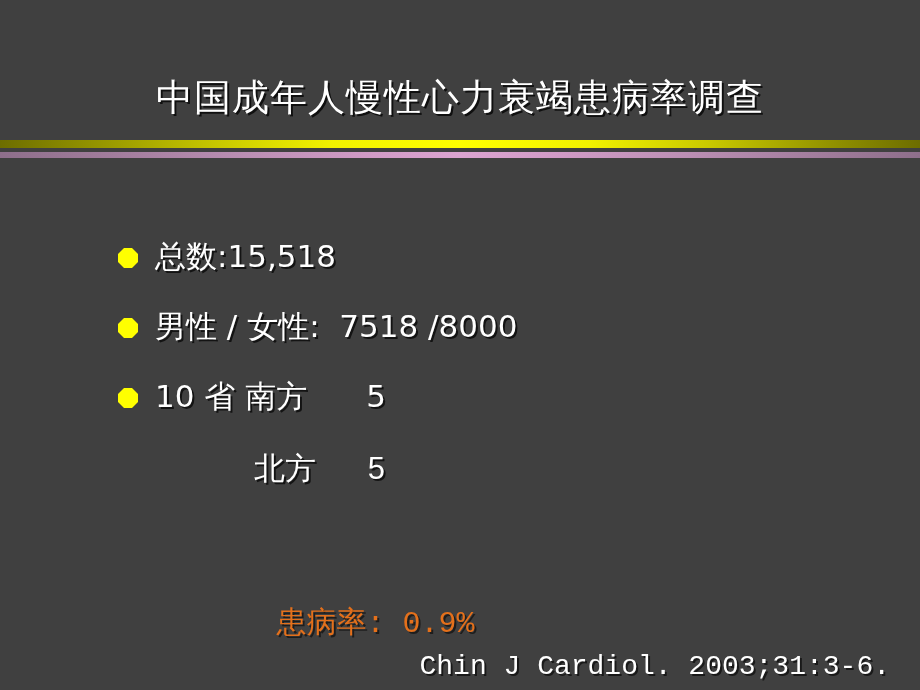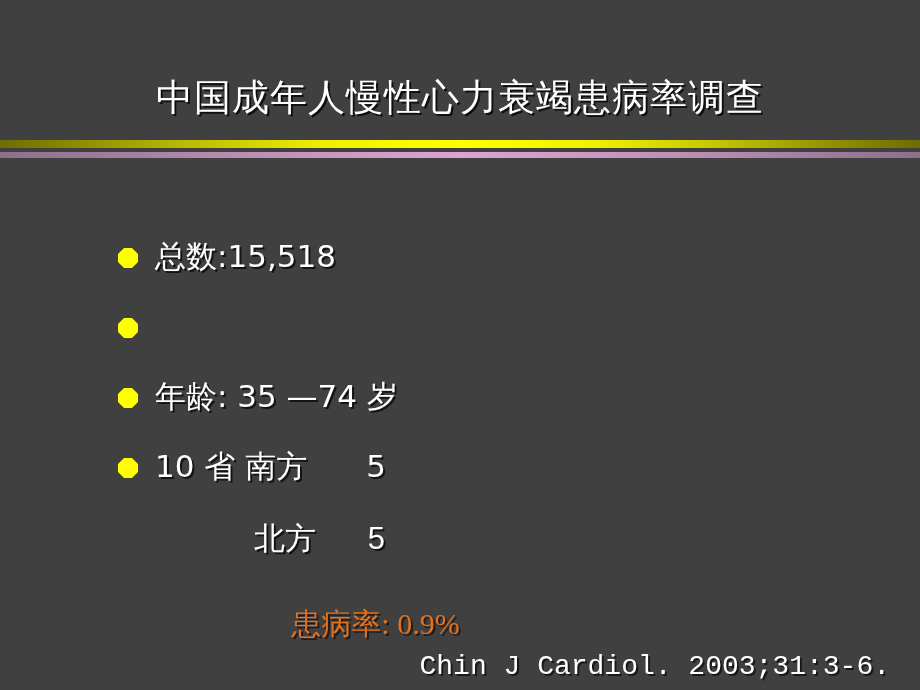--- a/index.html
+++ b/index.html
@@ -132,21 +132,21 @@
     top: 605px;
     width: 801px;
     text-align: center;
     padding-right: 50px;
     box-sizing: border-box;
     color: #e4701b;
     font-size: 30px;
     line-height: 38px;
     white-space: nowrap;
     text-shadow: 2px 2px 0 rgba(0,0,0,0.55);
-    font-family: Liberation Serif, serif;
+    font-family: Liberation Mono, monospace;
   }
 
   
   .citation {
     position: absolute;
     right: 30px;
     top: 653px;
     color: #ffffff;
     font-size: 28px;
     line-height: 28px;
@@ -167,26 +167,23 @@
 
   <div class="bullet-list">
 
     <div class="bullet-row">
       <span class="bullet-marker"></span>
       <span class="bullet-text">总数:15,518</span>
     </div>
 
     <div class="bullet-row">
       <span class="bullet-marker"></span>
+      <span class="bullet-text">男性 / 女性:  7518 /8000</span>
     </div>
 
-    <div class="bullet-row">
-      <span class="bullet-marker"></span>
-      <span class="bullet-text">年龄: 35 —74 岁</span>
-    </div>
 
     <div class="bullet-row">
       <span class="bullet-marker"></span>
       <span class="bullet-text">10 省 南方      5</span>
     </div>
 
     <div class="sub-row">
       <span class="sub-text">北方      5</span>
     </div>
 

